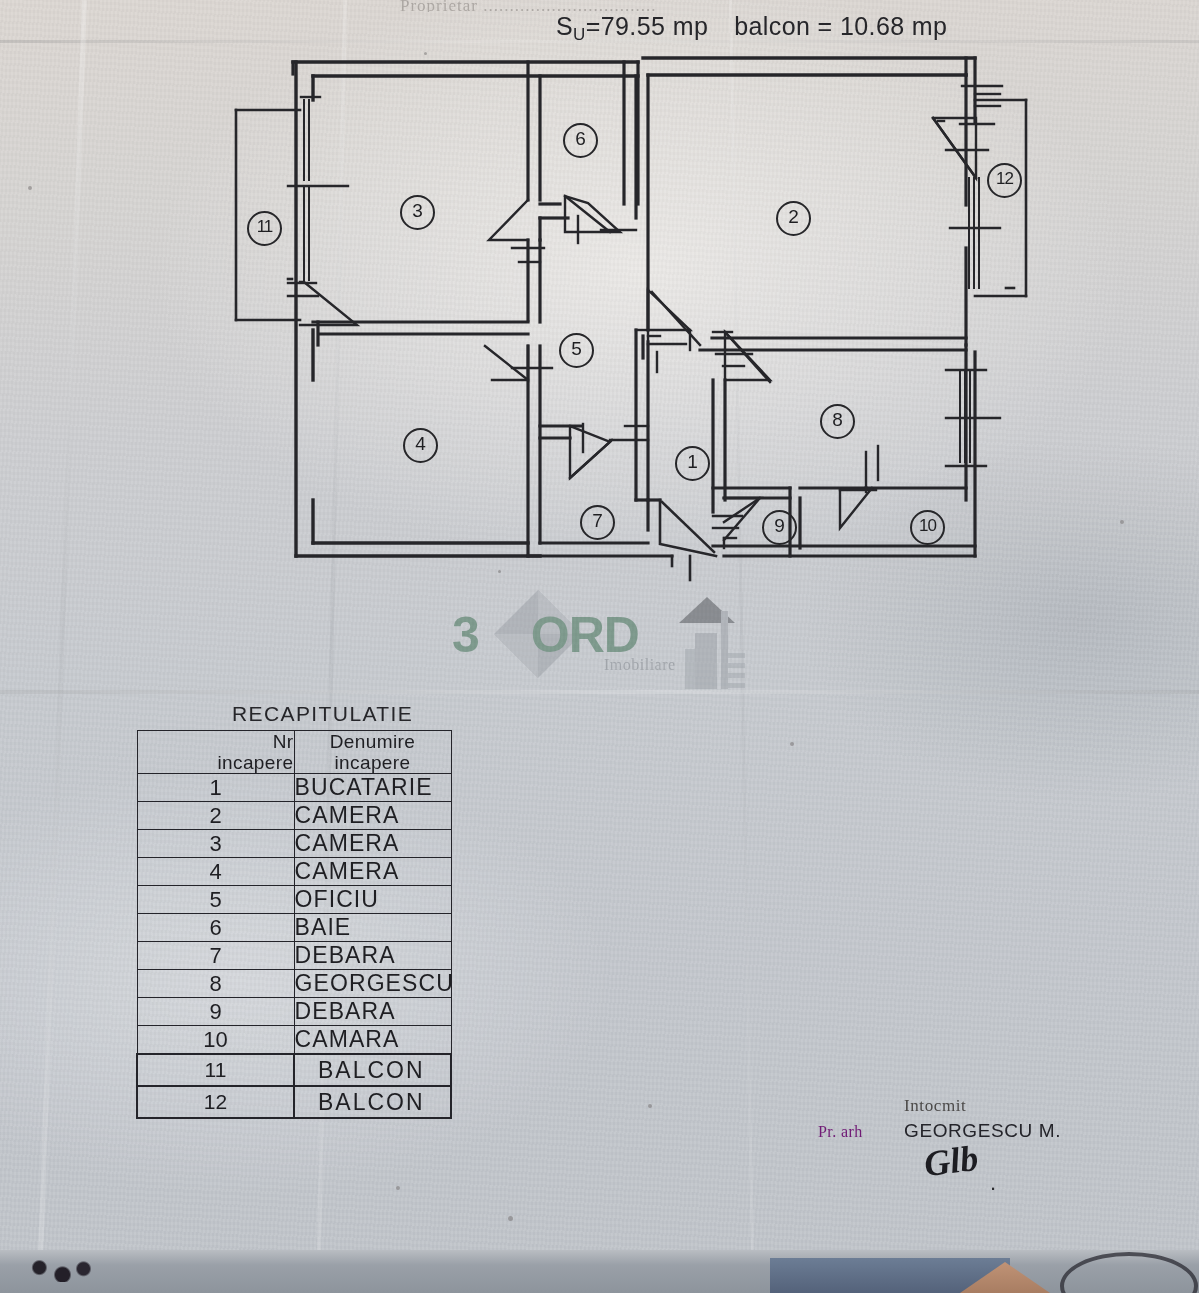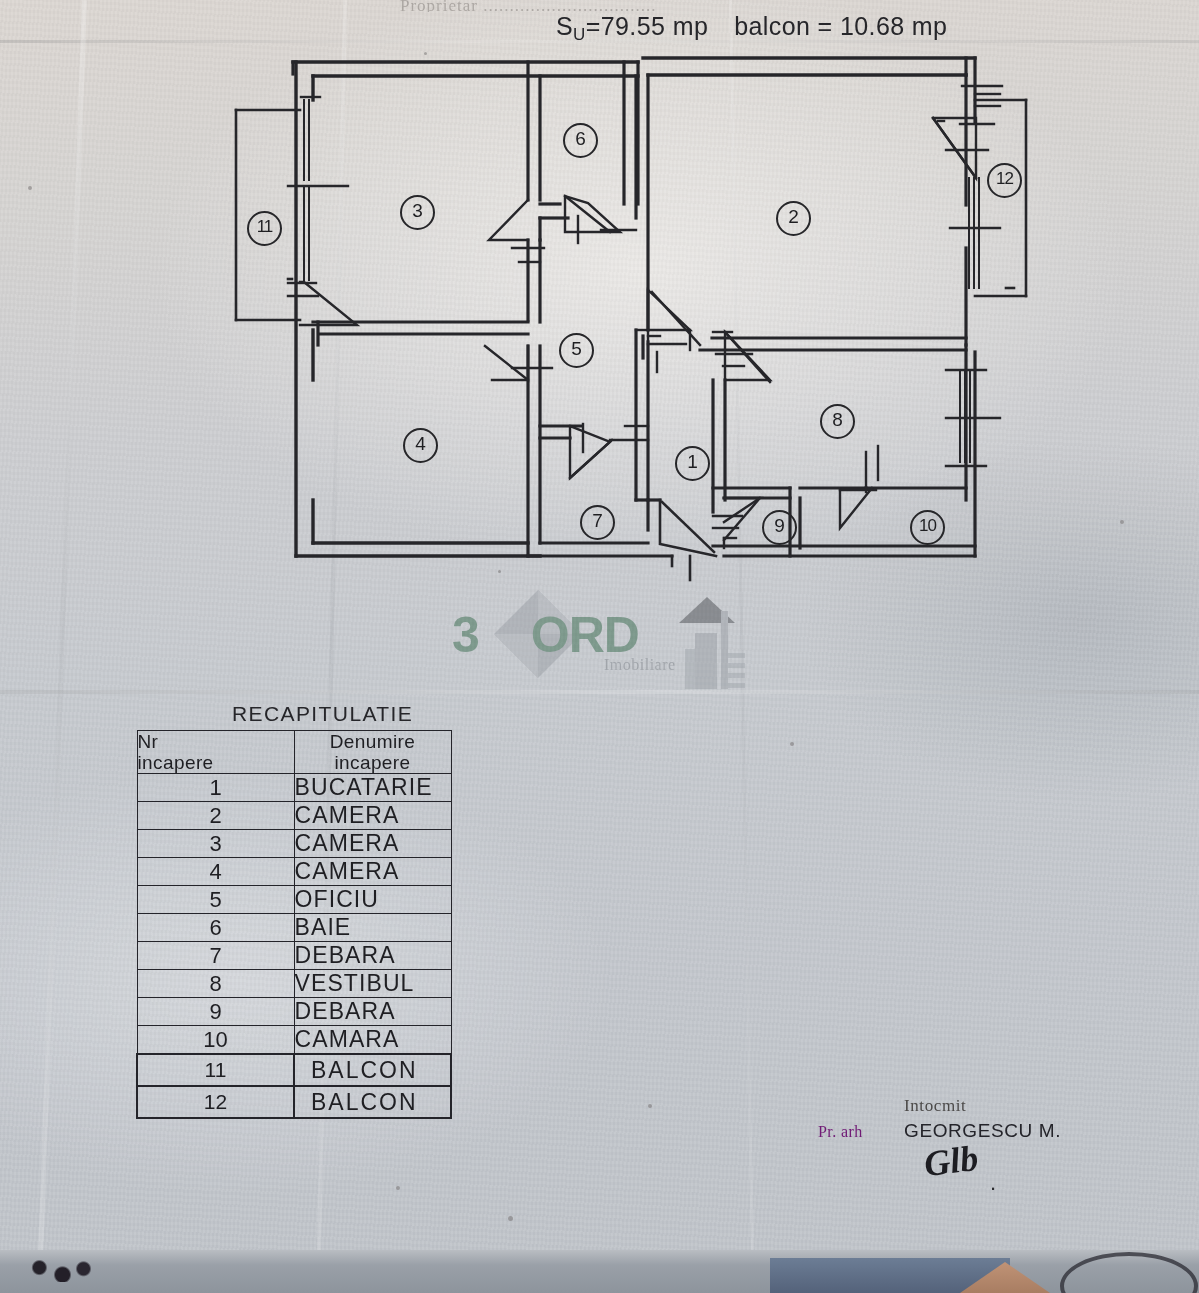--- a/index.html
+++ b/index.html
@@ -103,24 +103,24 @@
     position:absolute;left:0;top:28px;border-collapse:collapse;
     table-layout:fixed;width:316px;
   }
   table.rtab td{
     border:1.6px solid #24242a;color:#1f1f23;
     font-family:"Liberation Sans", sans-serif;
     padding:0;height:27px;
   }
   td.cnum{width:126px;text-align:center;font-size:22px;}
   td.cname{width:190px;text-align:left;padding-left:12px;font-size:23px;letter-spacing:1.1px;}
-  td.hnum,td.hname{font-size:19px;text-align:left;height:46px;line-height:21px;letter-spacing:.4px;}
+  td.hnum,td.hname{font-size:19px;text-align:right;height:46px;line-height:21px;letter-spacing:.4px;}
   td.hname{text-align:center;padding-left:0;}
   tr.balc td{border-width:2.6px;height:30px;}
-  tr.balc td.cname{font-size:23px;letter-spacing:2px;padding-left:16px;border-radius:6px;}
+  tr.balc td.cname{font-size:23px;letter-spacing:2px;padding-left:23px;border-radius:6px;}
   tr.balc td.cnum{font-size:21px;}
   
   .sig{position:absolute;left:812px;top:1096px;width:290px;color:#30302f;}
   .sig .l1{
     position:absolute;left:92px;top:0;font-size:17px;
     font-family:"Liberation Serif", serif;color:#4c4a49;letter-spacing:.6px;
   }
   .sig .l2a{
     position:absolute;left:6px;top:27px;font-size:16px;
     font-family:"Liberation Serif", serif;color:#701a75;letter-spacing:.4px;
@@ -406,21 +406,21 @@
         <tr>
           <td class="cnum">6</td>
           <td class="cname">BAIE</td>
         </tr>
         <tr>
           <td class="cnum">7</td>
           <td class="cname">DEBARA</td>
         </tr>
         <tr>
           <td class="cnum">8</td>
-          <td class="cname">VESTIBUL</td>
+          <td class="cname">GEORGESCU</td>
         </tr>
         <tr>
           <td class="cnum">9</td>
           <td class="cname">DEBARA</td>
         </tr>
         <tr>
           <td class="cnum">10</td>
           <td class="cname">CAMARA</td>
         </tr>
         <tr class="balc">

